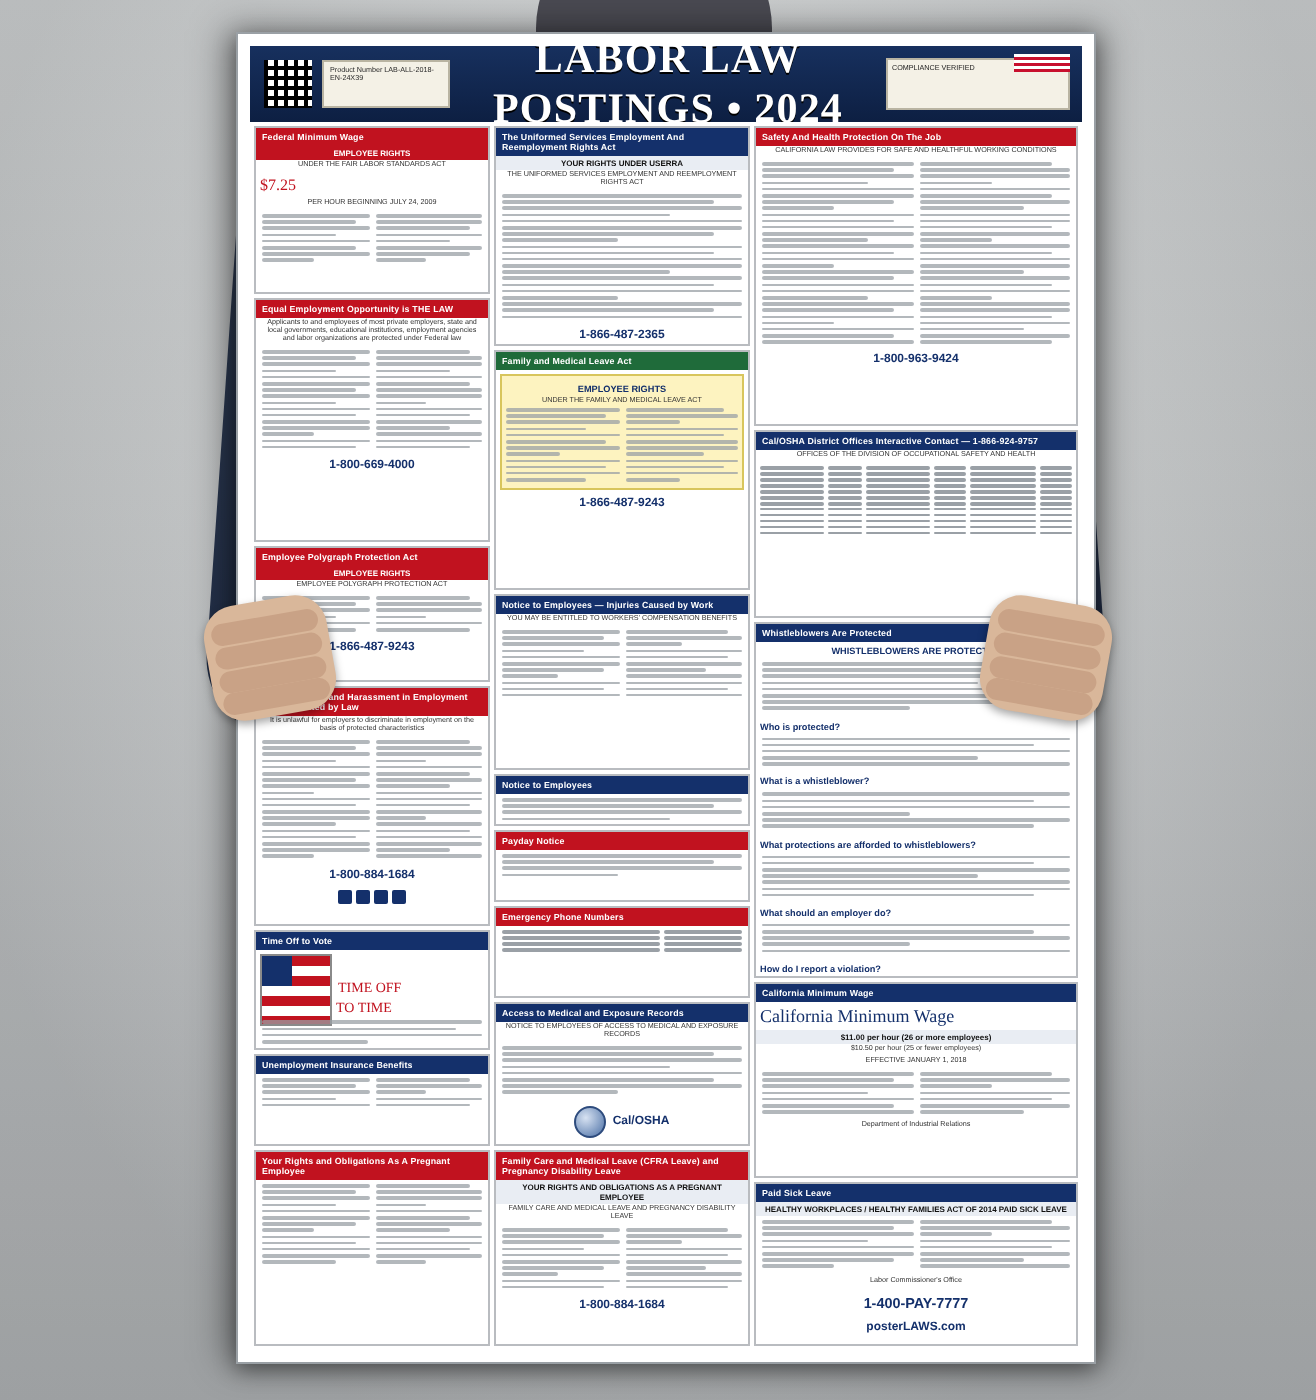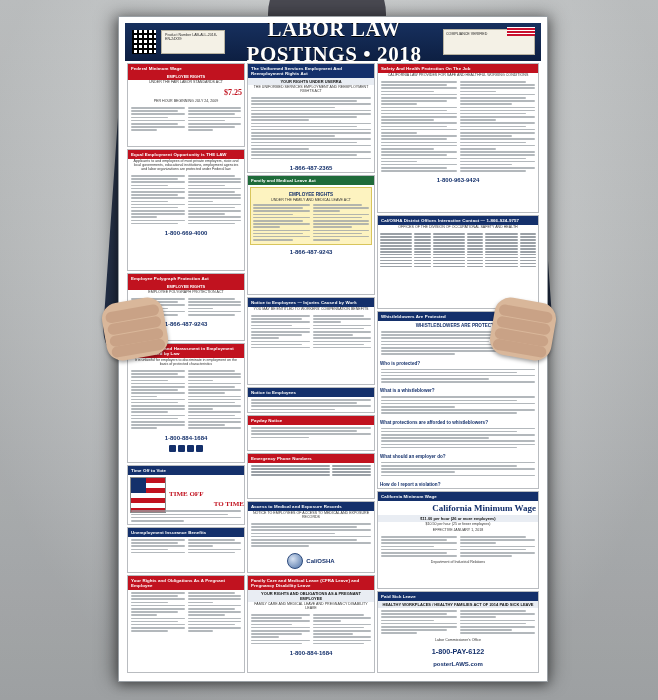--- a/index.html
+++ b/index.html
@@ -126,34 +126,34 @@
   .centerhead{font-size:4.6px;font-weight:bold;text-align:center;color:#14306b;padding:2px 2px 1px;}
   .sub{font-size:3.6px;text-align:center;color:#333;padding:0 3px 2px;}
   .seal{width:14px;height:14px;border-radius:50%;background:radial-gradient(circle at 35% 35%,#d7e2f2,#4a6fa5);border:1px solid #2d4b7d;}
 
   
   .vote{display:flex;padding:2px;gap:3px;align-items:center;background:#fff;}
   .vote .flagbox{width:34px;height:34px;background:
      linear-gradient(180deg,#c1121f 0 5px,#fff 5px 10px,#c1121f 10px 15px,#fff 15px 20px,#c1121f 20px 25px,#fff 25px 30px,#c1121f 30px 34px);
      position:relative;border:1px solid #8a8a8a;}
   .vote .flagbox:before{content:"";position:absolute;left:0;top:0;width:15px;height:15px;background:#14306b;}
-  .voteTxt{font-size:7px;font-weight:bold;color:#c1121f;line-height:1.05;font-family:"Liberation Serif",serif;text-align:right;}
+  .voteTxt{font-size:7px;font-weight:normal;color:#c1121f;line-height:1.05;font-family:"Liberation Serif",serif;}
   .phone{font-size:6px;font-weight:bold;color:#14306b;text-align:center;padding:2px;}
   .bigphone{font-size:7.2px;font-weight:bold;color:#c1121f;text-align:center;padding:3px 2px;}
   .logoline{display:flex;align-items:center;justify-content:center;gap:3px;padding:2px;}
   .logoline .lg{font-size:6px;font-weight:bold;color:#14306b;}
   .socialrow{display:flex;gap:2px;justify-content:center;padding:2px;}
   .socialrow i{width:7px;height:7px;background:#14306b;border-radius:1px;display:block;}
   .calgrid{display:flex;gap:2px;padding:2px;}
   .calgrid .cg{flex:1;}
   .table{padding:2px 3px;}
   .trow{display:flex;gap:2px;margin-bottom:1.4px;}
   .trow i{height:1.6px;background:#9aa0a6;display:block;border-radius:1px;}
   .tl{flex:2}.tr{flex:1}
-  .minwage{font-size:8px;font-weight:bold;color:#c1121f;text-align:right;padding:2px;font-family:"Liberation Serif",serif;}
+  .minwage{font-size:8px;font-weight:normal;color:#c1121f;text-align:left;padding:2px;font-family:"Liberation Serif",serif;}
   .subhead{font-size:4px;font-weight:bold;text-align:center;color:#111;padding:1px 2px;background:#e9edf3;}
 </style>
 </head>
 <body>
 
 <div id="scene">
   <div class="wall"></div>
 
   <div class="person-head"></div>
   <div class="torso"></div>
@@ -164,21 +164,21 @@
 
   <div class="poster-shadow"></div>
 
   <div class="poster">
     <div class="poster-inner">
 
       <div class="phead">
         <div class="qr"></div>
         <div class="hl">Product Number
 LAB-ALL-2018-EN-24X39</div>
-        <div class="ptitle">LABOR LAW POSTINGS • 2018</div>
+        <div class="ptitle">LABOR LAW POSTINGS • 2024</div>
         <div class="hr">COMPLIANCE
 VERIFIED</div>
         <div class="flagstrip"></div>
       </div>
 
       <div class="pbody">
 
         <div class="col col1">
 
           <div class="blk" style="flex:0 0 82px">
@@ -940,21 +940,21 @@
                   <div class="ln l"></div>
                   <div class="ln xs"></div>
                   <div class="ln l"></div>
                   <div class="ln m"></div>
                   <div class="ln l"></div>
                   <div class="ln s"></div>
                   <div class="ln l"></div>
                 </div>
             </div>
             <div class="sub">Labor Commissioner's Office</div>
-            <div class="bigphone" style="color:#14306b">1-800-PAY-6122</div>
+            <div class="bigphone" style="color:#14306b">1-400-PAY-7777</div>
             <div class="logoline">
                 <div class="lg">posterLAWS.com</div>
               </div>
           </div>
 
         </div>
       </div>
     </div>
   </div>
 

